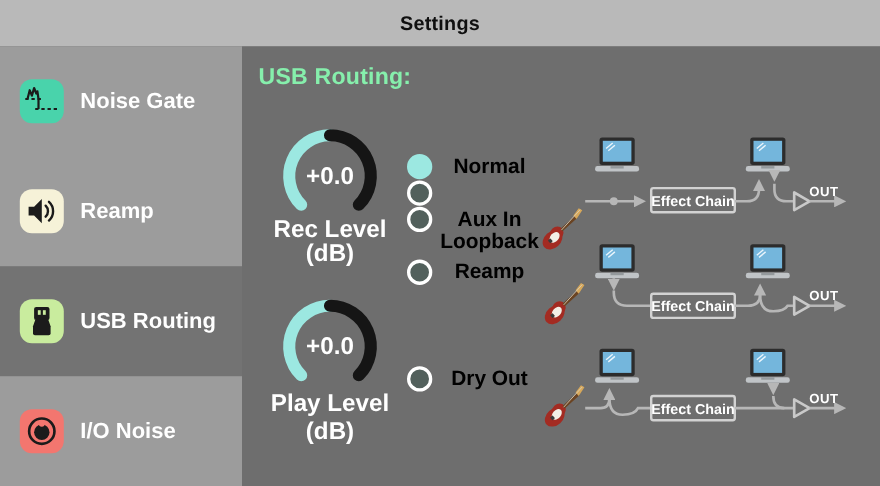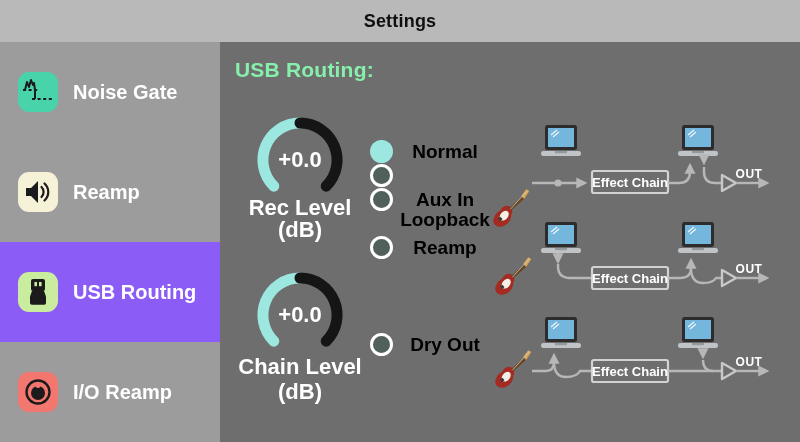--- a/index.html
+++ b/index.html
@@ -17,21 +17,21 @@
   .topbar .title{font-size:18px;font-weight:700;color:#0f0f0f;letter-spacing:.2px;}
   
   .sidebar{
     position:absolute;left:0;top:42px;width:220px;height:400px;
     background:#9c9c9c;display:flex;flex-direction:column;
   }
   .srow{
     flex:1 1 0;display:flex;align-items:center;gap:15px;padding-left:18px;
     color:#ffffff;font-size:20px;font-weight:700;
   }
-  .srow.selected{background:#8b5cf6;}
+  .srow.selected{background:#737373;}
   .sicon{
     width:40px;height:40px;border-radius:11px;flex:none;
     display:flex;align-items:center;justify-content:center;
   }
   .bg-noisegate{background:#49d3ab;}
   .bg-eq{background:#f0a72a;}
   .bg-level{background:#f6f2d8;}
   .bg-usb{background:#c9ec9e;}
   .bg-io{background:#f3766f;}
   .bg-fs{background:#a9ebe3;}
@@ -115,41 +115,41 @@
     </div>
 
     <div class="srow">
       <span class="sicon bg-io">
         <svg width="40" height="40" viewBox="0 0 40 40">
           <circle cx="20" cy="20" r="11.5" stroke="#1b1b1b" stroke-width="2.4" fill="none"></circle>
           <circle cx="20" cy="21" r="7" fill="#1b1b1b"></circle>
           <circle cx="20" cy="13.2" r="2.7" fill="#f3766f"></circle>
         </svg>
       </span>
-      <span>I/O Reamp</span>
+      <span>I/O Noise</span>
     </div>
 
   </div>
 
   <div class="heading">USB Routing:</div>
 
   <svg class="knob-svg" style="left:250px;top:110px;" viewBox="-50 -50 100 100">
     <path d="M -26.2,26.2 A 37,37 0 0 1 0,-37" stroke="#9ce8e1" stroke-width="11" fill="none" stroke-linecap="round"></path>
     <path d="M 0,-37 A 37,37 0 0 1 26.2,26.2" stroke="#151515" stroke-width="11" fill="none" stroke-linecap="round"></path>
   </svg>
   <div class="knob-value" style="top:147px;">+0.0</div>
   <div class="knob-label" style="top:197px;">Rec Level</div>
   <div class="knob-label" style="top:219px;">(dB)</div>
 
   <svg class="knob-svg" style="left:250px;top:265px;" viewBox="-50 -50 100 100">
     <path d="M -26.2,26.2 A 37,37 0 0 1 0,-37" stroke="#9ce8e1" stroke-width="11" fill="none" stroke-linecap="round"></path>
     <path d="M 0,-37 A 37,37 0 0 1 26.2,26.2" stroke="#151515" stroke-width="11" fill="none" stroke-linecap="round"></path>
   </svg>
   <div class="knob-value" style="top:302px;">+0.0</div>
-  <div class="knob-label" style="top:356px;">Chain Level</div>
+  <div class="knob-label" style="top:356px;">Play Level</div>
   <div class="knob-label" style="top:381px;">(dB)</div>
 
   <div class="opt-circle sel" style="left:370px;top:140px;"></div>
   <div class="opt-label" style="top:141px;">Normal</div>
 
   <div class="opt-circle" style="left:370px;top:164px;"></div>
   <div class="opt-label" style="top:165px;margin-top:44px;">Loopback</div>
 
   <div class="opt-circle" style="left:370px;top:188px;"></div>
   <div class="opt-label" style="top:189px;">Aux In</div>

